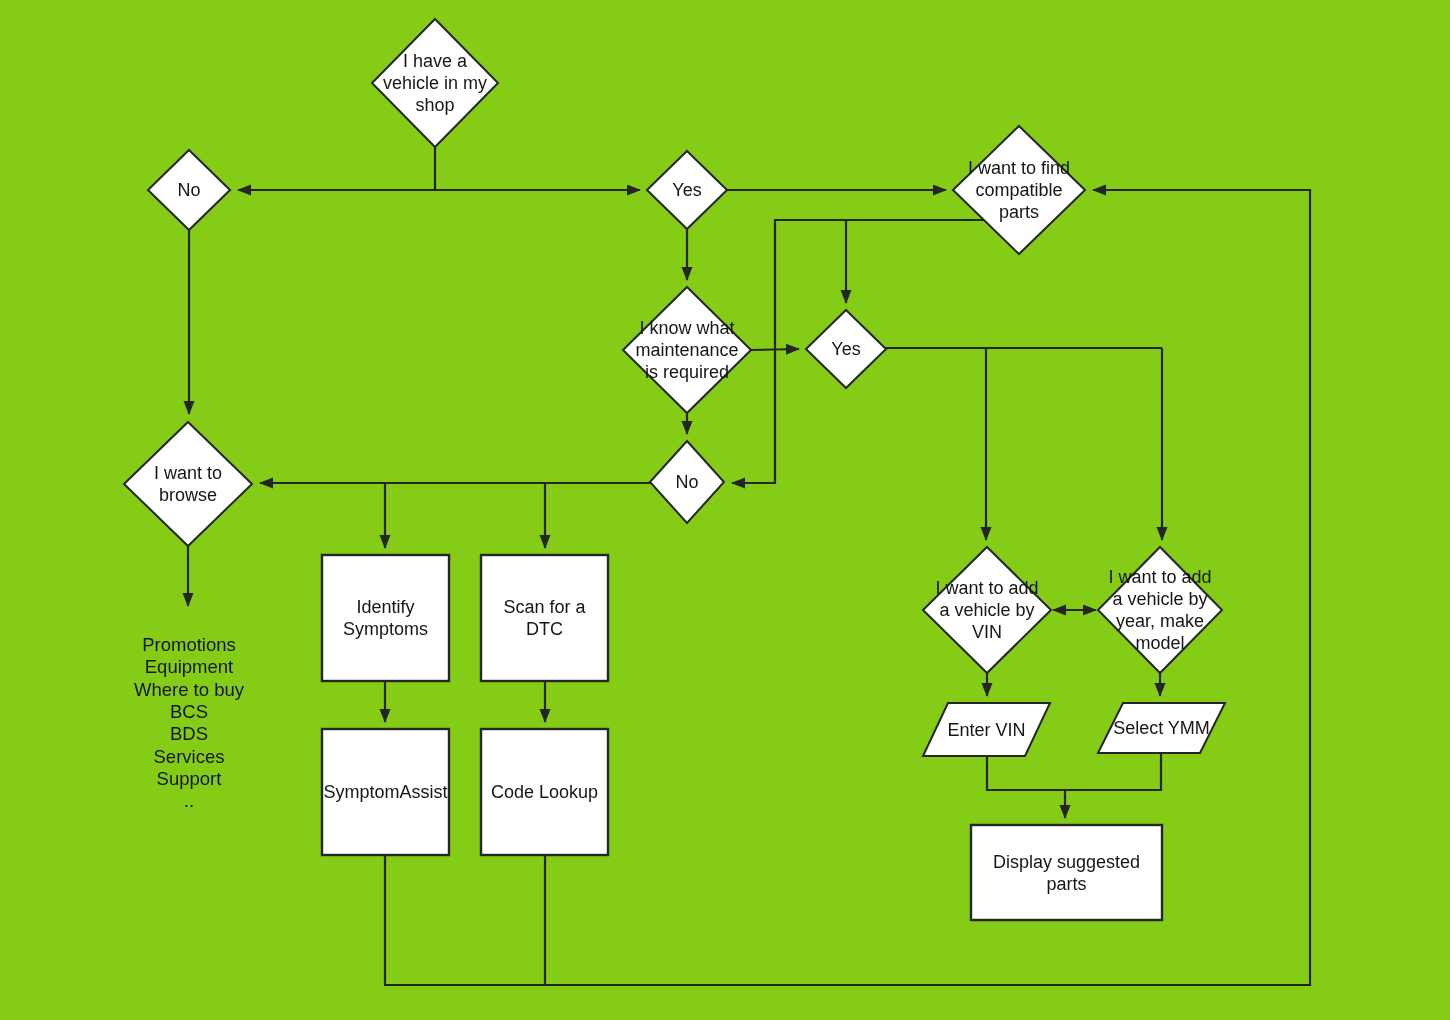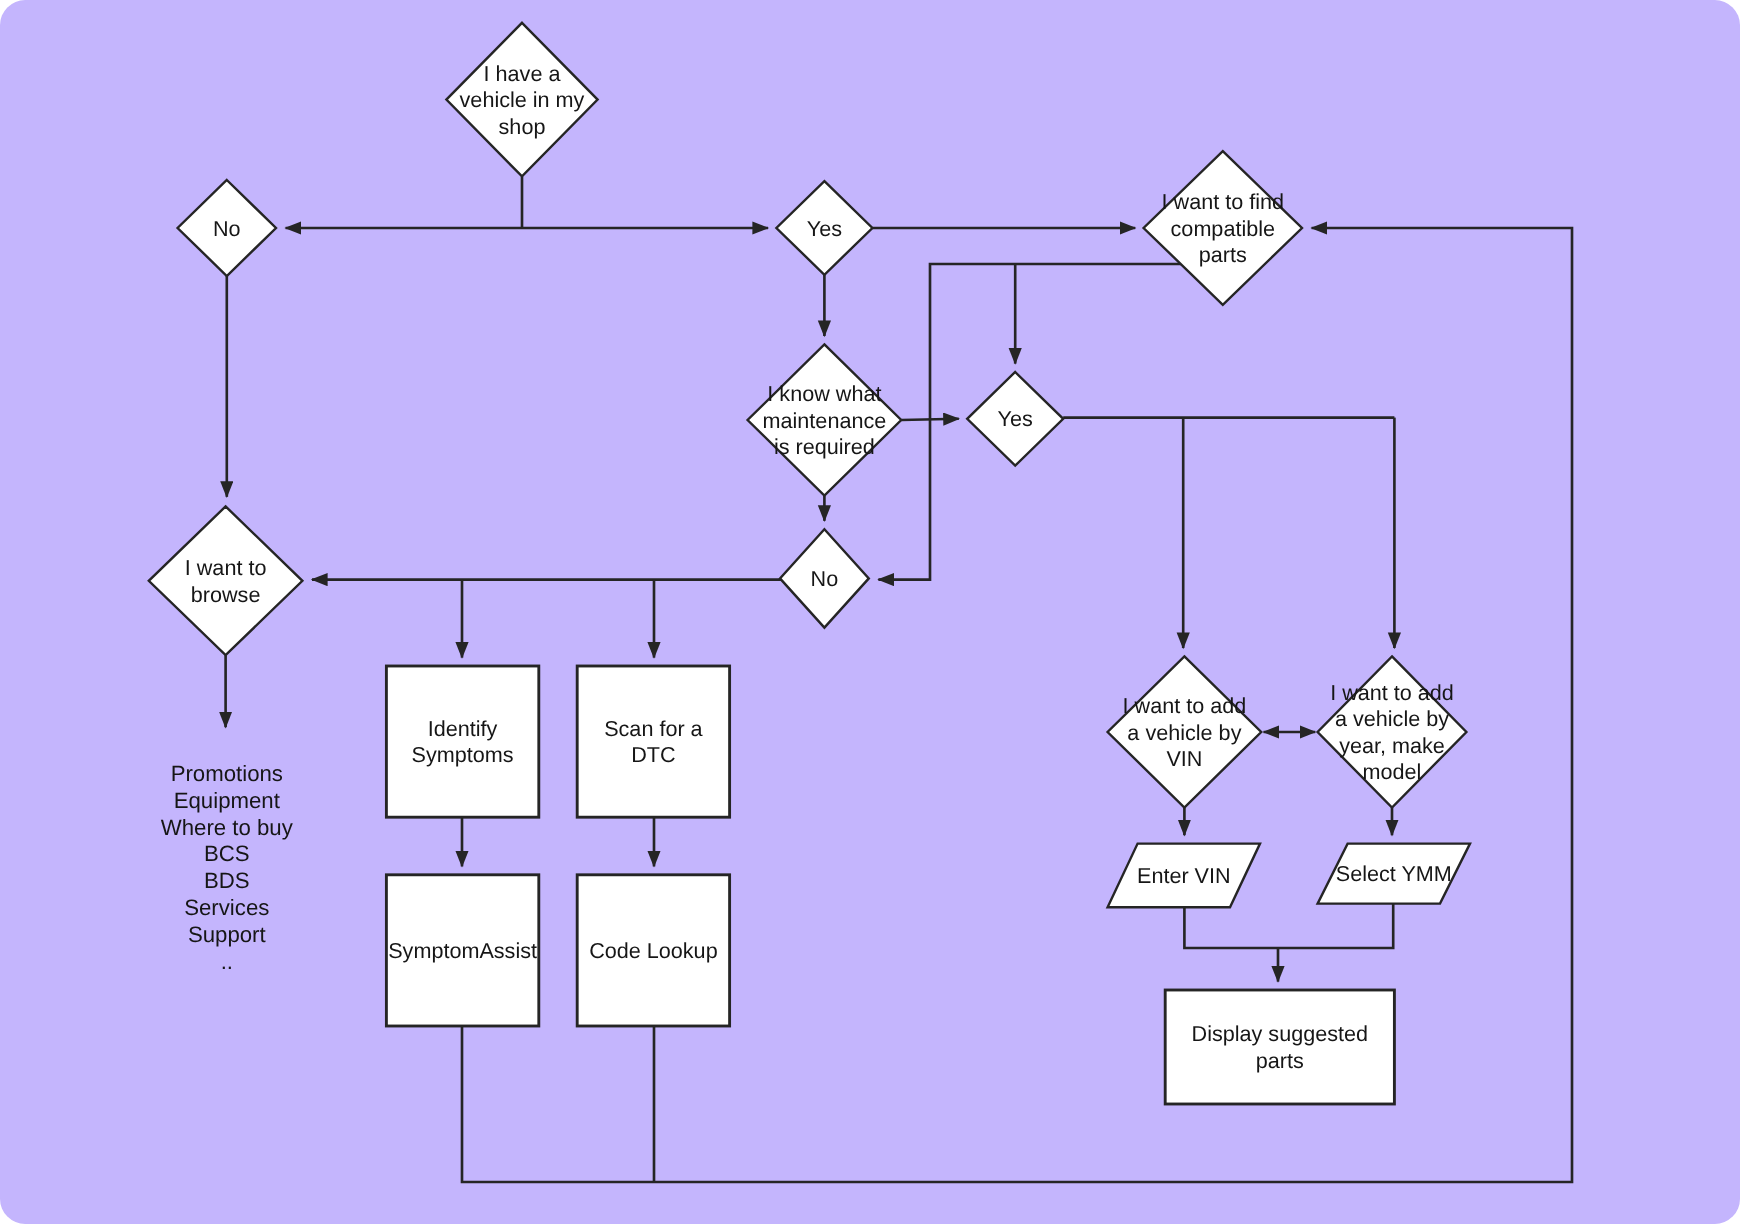--- a/index.html
+++ b/index.html
@@ -4,23 +4,22 @@
 <style>
   html, body {
     margin: 0;
     padding: 0;
     background: #ffffff;
   }
   .canvas {
     position: relative;
     width: 1450px;
     height: 1020px;
-    background: #c4b5fd;
+    background: #84cc16;
     font-family: "Liberation Sans", sans-serif;
-    border-radius: 21px;
   }
   svg text {
     font-family: "Liberation Sans", sans-serif;
     fill: #161616;
   }
 </style>
 </head>
 <body>
 
 <div class="canvas">

